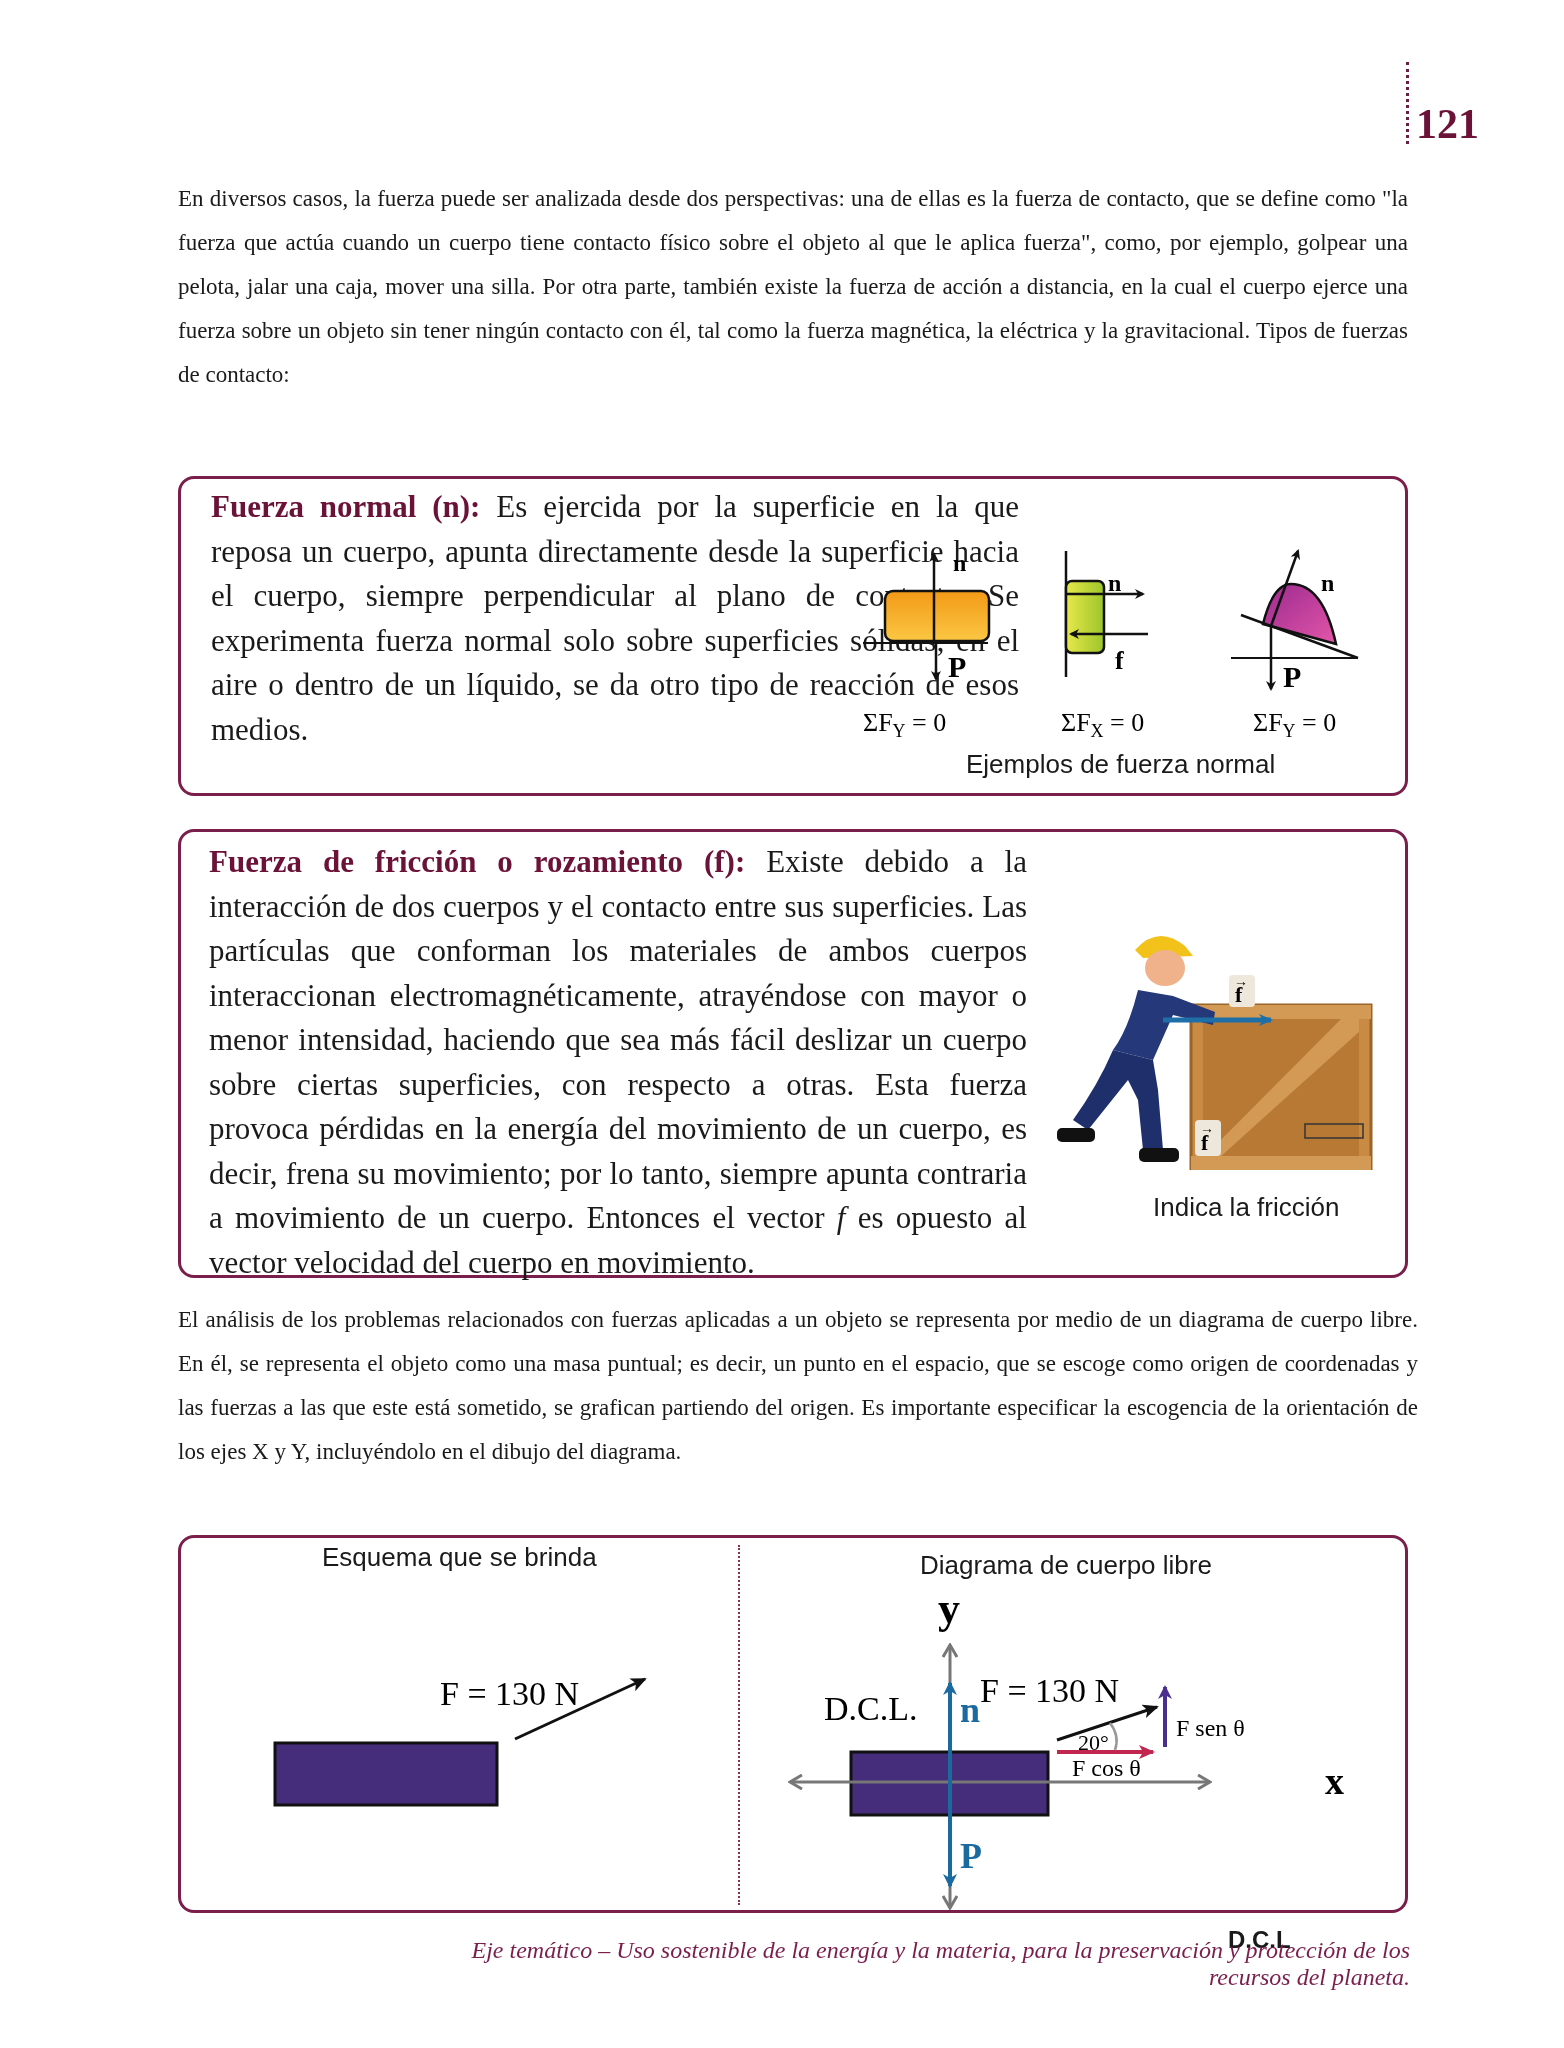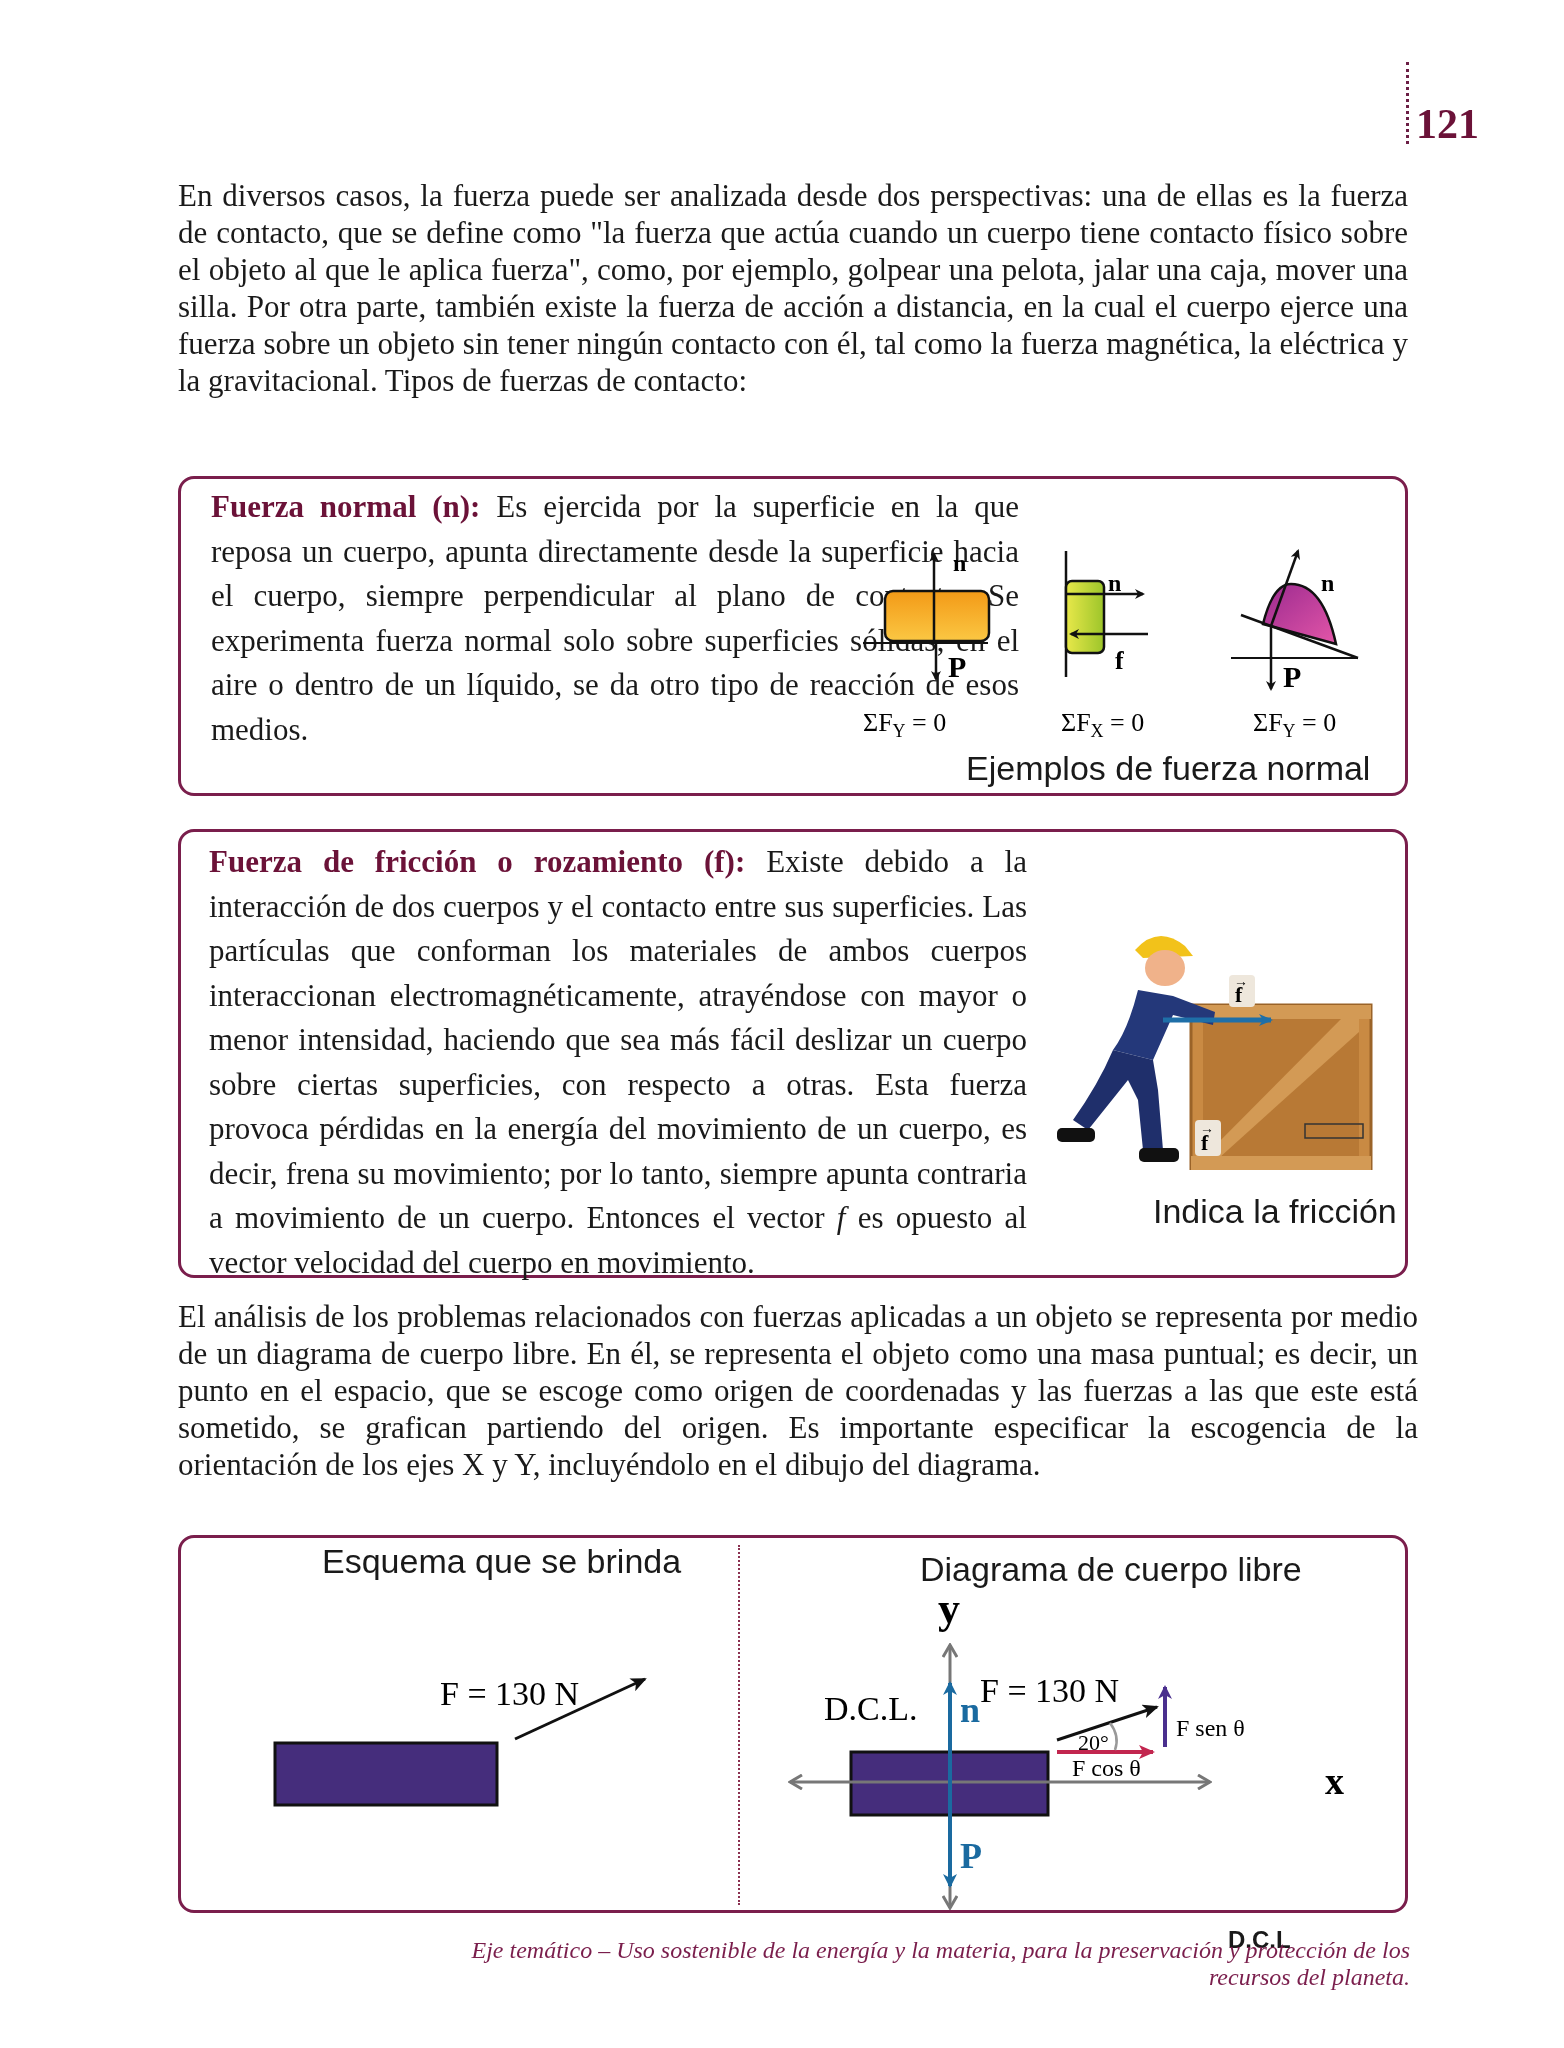--- a/index.html
+++ b/index.html
@@ -1,29 +1,29 @@
 <!DOCTYPE html>
 <html><head>
 <meta charset="utf-8">
 <style>
   html, body { margin: 0; padding: 0; background: #ffffff; }
   body { width: 1564px; height: 2048px; position: relative; overflow: hidden;
          font-family: "Liberation Serif", "DejaVu Serif", serif; color: #1a1a1a; }
   .abs { position: absolute; }
   .page-rule { left: 1406px; top: 62px; height: 82px; width: 0; border-left: 3px dotted #6b1e45; }
   .page-num { left: 1416px; top: 100px; font-size: 42px; font-weight: bold; color: #6b1238; }
-  .para { font-size: 31px; line-height: 37px; text-align: justify; }
+  .para { font-size: 23px; line-height: 44px; text-align: justify; }
   .intro { left: 178px; top: 177px; width: 1230px; }
   .box { position: absolute; border: 3px solid #7a1e4c; border-radius: 16px; background: #fff; box-sizing: border-box; }
   .box1 { left: 178px; top: 476px; width: 1230px; height: 320px; }
   .box2 { left: 178px; top: 829px; width: 1230px; height: 449px; }
   .box3 { left: 178px; top: 1535px; width: 1230px; height: 378px; }
   .box-text { position: absolute; font-size: 31px; line-height: 44.5px; text-align: justify; }
   .term { color: #6b1238; font-weight: bold; }
-  .sans-cap { font-family: "Liberation Sans", "DejaVu Sans", sans-serif; font-size: 34px; color: #1a1a1a; position: absolute; white-space: nowrap; }
+  .sans-cap { font-family: "Liberation Sans", "DejaVu Sans", sans-serif; font-size: 26px; color: #1a1a1a; position: absolute; white-space: nowrap; }
   .analysis { left: 178px; top: 1298px; width: 1240px; }
   .footer { left: 400px; top: 1937px; width: 1010px; text-align: right; font-style: italic; color: #7a1e4c; font-size: 24px; }
   svg text { font-family: "Liberation Serif", "DejaVu Serif", serif; }
   .divider { left: 738px; top: 1545px; height: 360px; width: 0; border-left: 2px dotted #8a3050; }
 </style>
 </head>
 <body>
 
 <div class="abs page-rule"></div>
 <div class="abs page-num">121</div>

